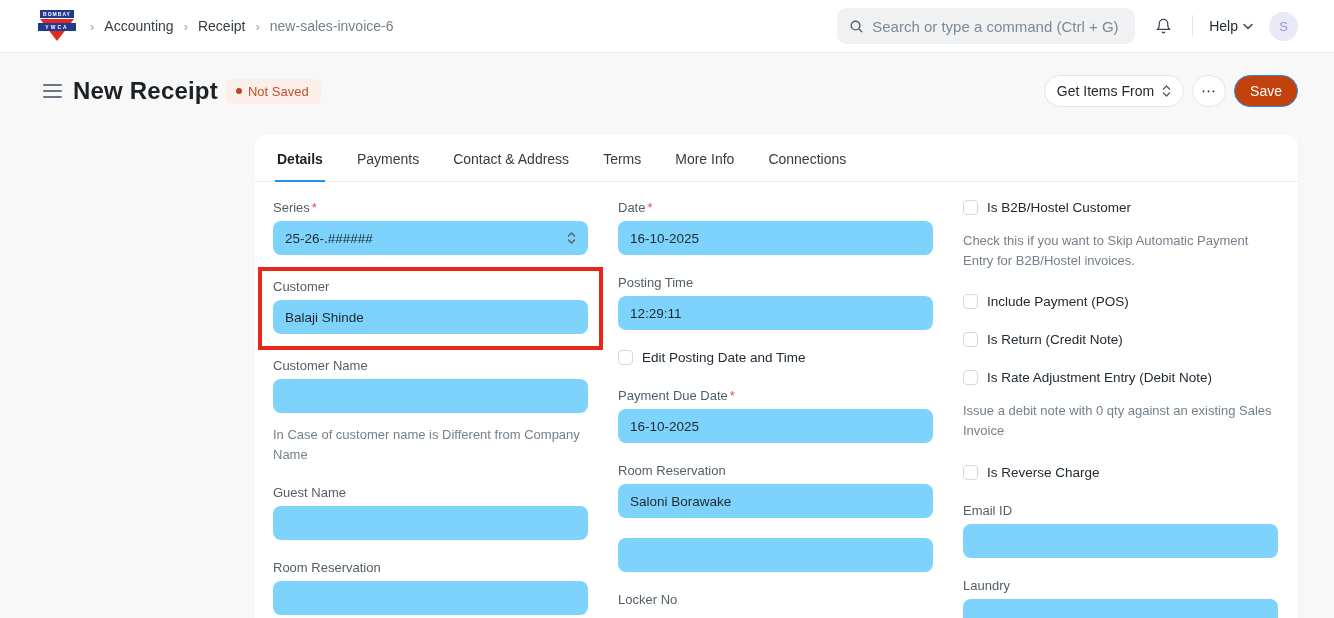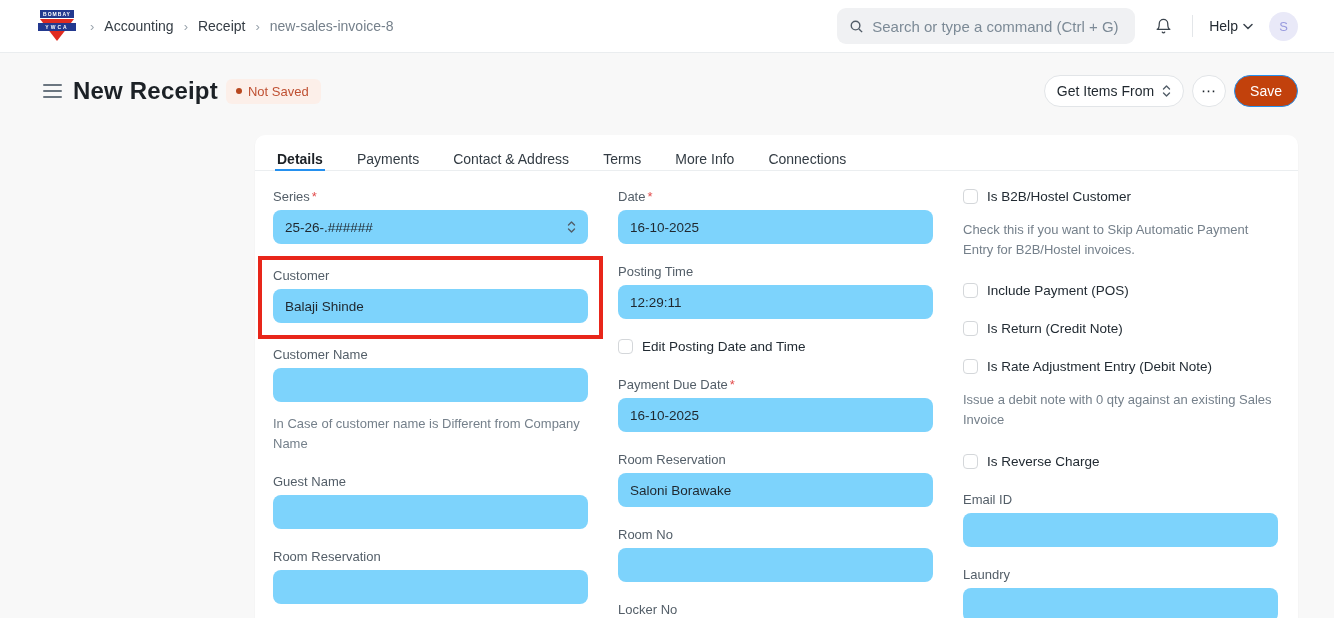--- a/index.html
+++ b/index.html
@@ -48,21 +48,21 @@
   .btn { height:32px; border-radius:16px; font-size:14px; cursor:pointer;
     font-family:"Liberation Sans", sans-serif; display:flex; align-items:center; justify-content:center; }
   .btn-default { background:#fff; border:1px solid #e2e5e8; color:#1f272e; padding:0 12px; gap:8px; }
   .btn-more { background:#fff; border:1px solid #e2e5e8; color:#1f272e; width:34px; font-size:15px; letter-spacing:1px; }
   .btn-primary { background:#c2410c; border:1px solid #2490ef; color:#fff; padding:0 15px; font-weight:500; }
 
   
   .card { position:absolute; left:255px; top:135px; width:1043px; height:720px;
     background:#fff; border-radius:10px; box-shadow:0 1px 2px rgba(25,39,52,.05); }
   .tabbar { display:flex; gap:30px; padding:0 20px; border-bottom:1px solid #ebeef0; }
-  .tab { padding:16px 2px 2px 2px; font-size:14px; color:#333c44; cursor:pointer;
+  .tab { padding:16px 2px 13px 2px; font-size:14px; color:#333c44; cursor:pointer;
     border-bottom:2px solid transparent; margin-bottom:-1px; }
   .tab.active { font-weight:bold; color:#1c2126; border-bottom-color:#2490ef; }
 
   .form-grid { display:grid; grid-template-columns:315px 315px 315px; column-gap:30px;
     padding:18px 20px 20px 18px; }
 
   .field { margin-bottom:20px; }
   .field-label { font-size:13px; color:#535e68; margin-bottom:6px; display:block; }
   .req { color:#e24c4c; margin-left:2px; }
   .control { width:100%; height:34px; background:#7dd3fc; border:none; border-radius:8px;
@@ -90,21 +90,21 @@
       <div class="logo-top">BOMBAY</div>
       <div class="logo-tri"></div>
       <div class="logo-band">YWCA</div>
     </div>
     <div class="breadcrumb">
       <span class="crumb-sep">›</span>
       <span class="crumb">Accounting</span>
       <span class="crumb-sep">›</span>
       <span class="crumb">Receipt</span>
       <span class="crumb-sep">›</span>
-      <span class="crumb current">new-sales-invoice-8</span>
+      <span class="crumb current">new-sales-invoice-6</span>
     </div>
   </div>
   <div class="nav-right">
     <div class="searchbox">
       <span>
         <svg width="15" height="15" viewBox="0 0 16 16" fill="none" stroke="#525d68" stroke-width="1.5">
           <circle cx="7" cy="7" r="4.6"></circle>
             <line x1="10.6" y1="10.6" x2="14" y2="14"></line>
         </svg>
       </span>
@@ -239,21 +239,20 @@
         </span>
         <input class="control" type="text" value="16-10-2025" style="">
       </div>
 
       <div class="field">
         <span class="field-label">Room Reservation</span>
         <input class="control" type="text" value="Saloni Borawake" style="">
       </div>
 
       <div class="field">
-        <span class="field-label">Room No</span>
         <input class="control" type="text" value="" style="">
       </div>
 
       <div class="field">
         <span class="field-label">Locker No</span>
       </div>
 
     </div>
 
     <div class="col">

